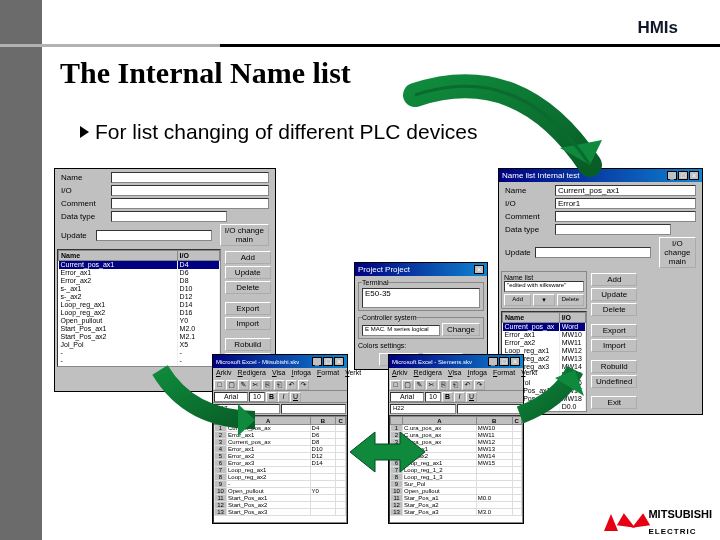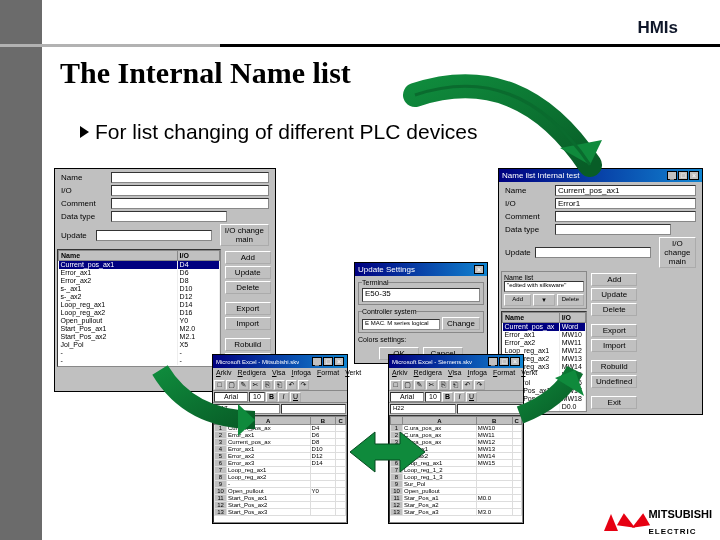--- a/index.html
+++ b/index.html
@@ -169,27 +169,27 @@
       <span class="btn">Robuild</span>
       <span class="btn">Undefined</span>
       <span style="height:4px"></span>
       <span class="btn">Exit</span>
     </div>
   </div>
 </div>
 
 <div class="panel" style="left:354px; top:262px; width:134px;">
   <div class="titlebar">
-    <span>Update Settings</span>
+    <span>Project Project</span>
     <span class="winbtns"><span>×</span></span>
   </div>
   <div style="padding:3px;">
     <fieldset style="border:1px solid #888; padding:2px 3px; margin-bottom:3px;">
       <legend style="font:7px Arial">Terminal</legend>
-      <div class="sunken" style="height:14px">E50-35</div>
+      <div class="sunken" style="height:20px">E50-35</div>
     </fieldset>
     <fieldset style="border:1px solid #888; padding:2px 3px; margin-bottom:3px;">
       <legend style="font:7px Arial">Controller system</legend>
       <div style="display:flex; gap:2px; align-items:flex-end;">
         <div class="sunken" style="flex:1; height:11px; font:6px Arial">E MAC. M series logical</div>
         <span class="btn" style="min-width:28px">Change</span>
       </div>
     </fieldset>
     <div style="font:7px Arial; margin:2px 0">Colors settings:</div>
     <div style="display:flex; gap:4px; justify-content:center; margin-top:4px;">

